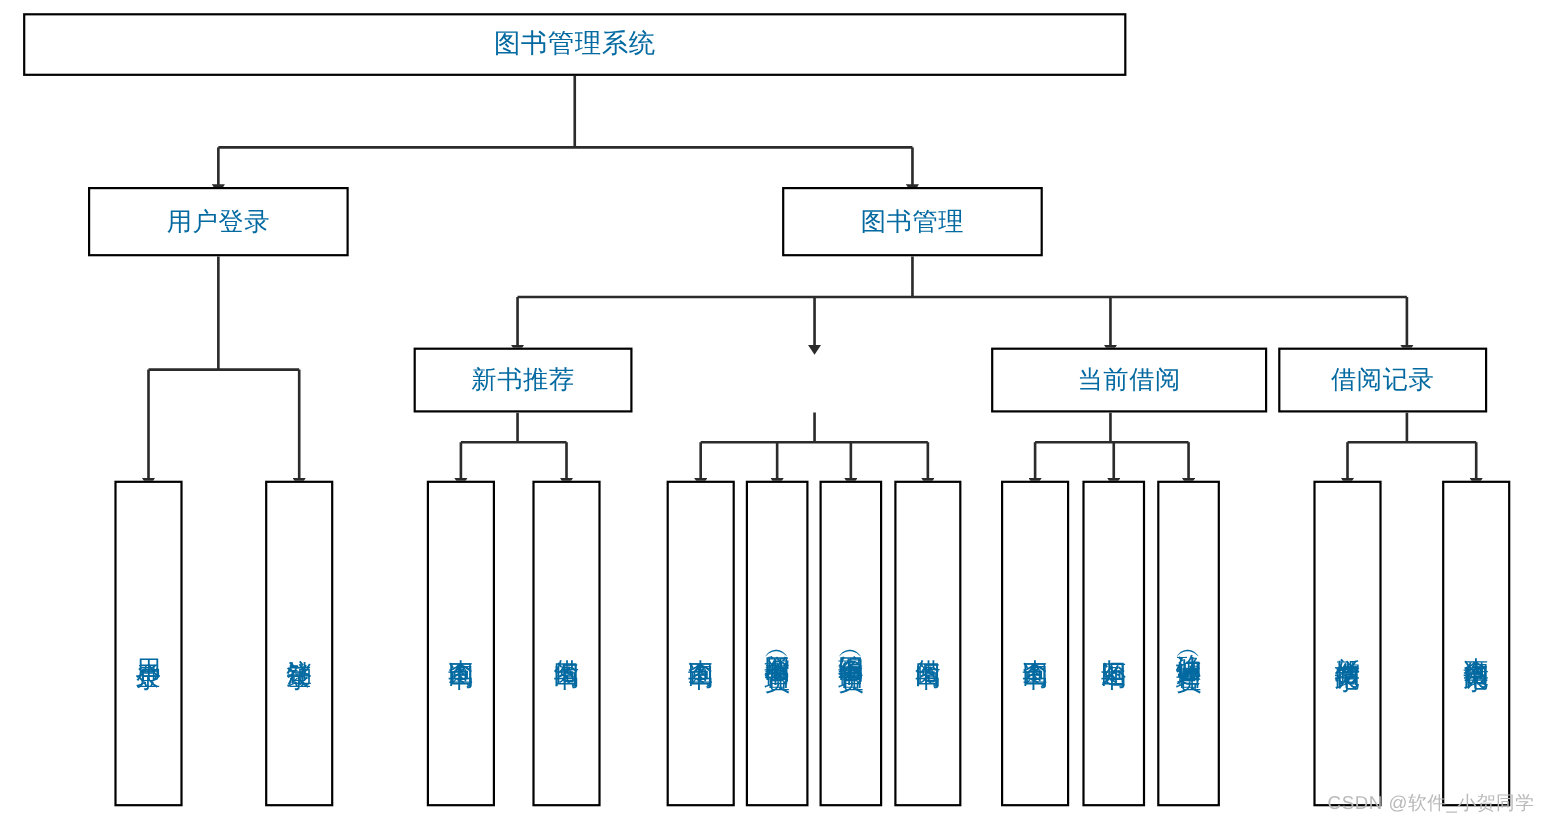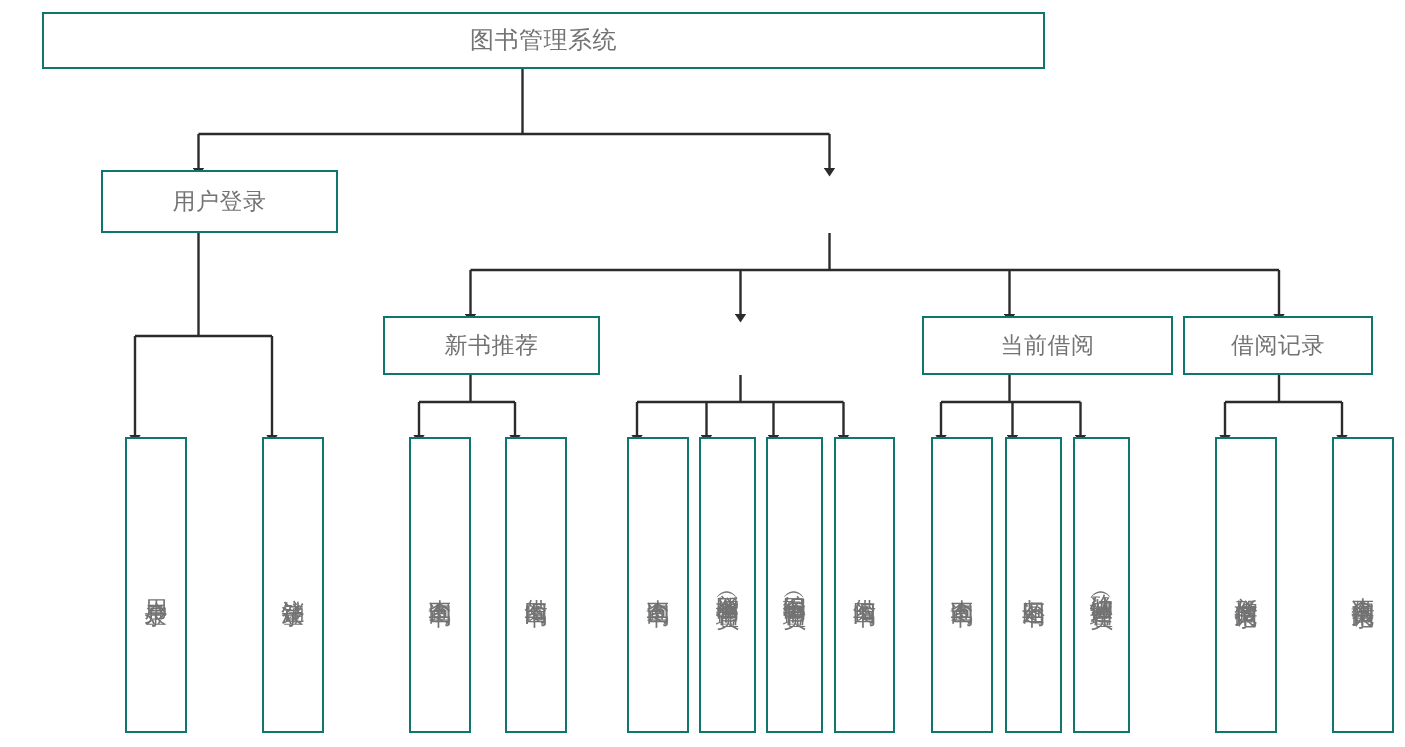--- a/index.html
+++ b/index.html
@@ -23,27 +23,26 @@
     left: 0;
     top: 0;
     width: 1405px;
     height: 747px;
     pointer-events: none;
   }
   .node {
     position: absolute;
     box-sizing: border-box;
     background: #ffffff;
-    border: 2px solid #0f766e;
+    border: 2px solid #000000;
     display: flex;
     align-items: center;
     justify-content: center;
-    color: #737373;
+    color: #0369a1;
     z-index: 2;
-    margin-left: 21px;
   }
   .node .label {
     display: block;
     text-align: center;
     line-height: 1.18;
     letter-spacing: 0.5px;
   }
   
   .node.h .label {
     font-size: 23px;
@@ -125,22 +124,25 @@
       </g>
   </svg>
 
   <div class="node h title" style="left: 21px; top: 12px; width: 1003px; height: 57px;">
     <span class="label">图书管理系统</span>
   </div>
 
   <div class="node h" style="left: 80px; top: 170px; width: 237px; height: 63px;">
     <span class="label">用户登录</span>
   </div>
+  <div class="node h" style="left: 711px; top: 170px; width: 237px; height: 63px;">
+    <span class="label">图书管理</span>
+  </div>
 
-  <div class="node h" style="left: 362px; top: 316px; width: 217px; height: 59px;">
+  <div class="node h" style="left: 376px; top: 316px; width: 199px; height: 59px;">
     <span class="label">新书推荐</span>
   </div>
   <div class="node h" style="left: 901px; top: 316px; width: 251px; height: 59px;">
     <span class="label">当前借阅</span>
   </div>
   <div class="node h" style="left: 1162px; top: 316px; width: 190px; height: 59px;">
     <span class="label">借阅记录</span>
   </div>
 
   <div class="node v" style="left: 104px; top: 437px; width: 62px; height: 296px;">
@@ -180,13 +182,14 @@
     <span class="label">确认归还（管理员）</span>
   </div>
 
   <div class="node v" style="left: 1194px; top: 437px; width: 62px; height: 296px;">
     <span class="label">新增借阅记录</span>
   </div>
   <div class="node v" style="left: 1311px; top: 437px; width: 62px; height: 296px;">
     <span class="label">查询借阅记录</span>
   </div>
 
+  <div id="watermark">CSDN @软件_小贺同学</div>
 </div>
 
 </body></html>

